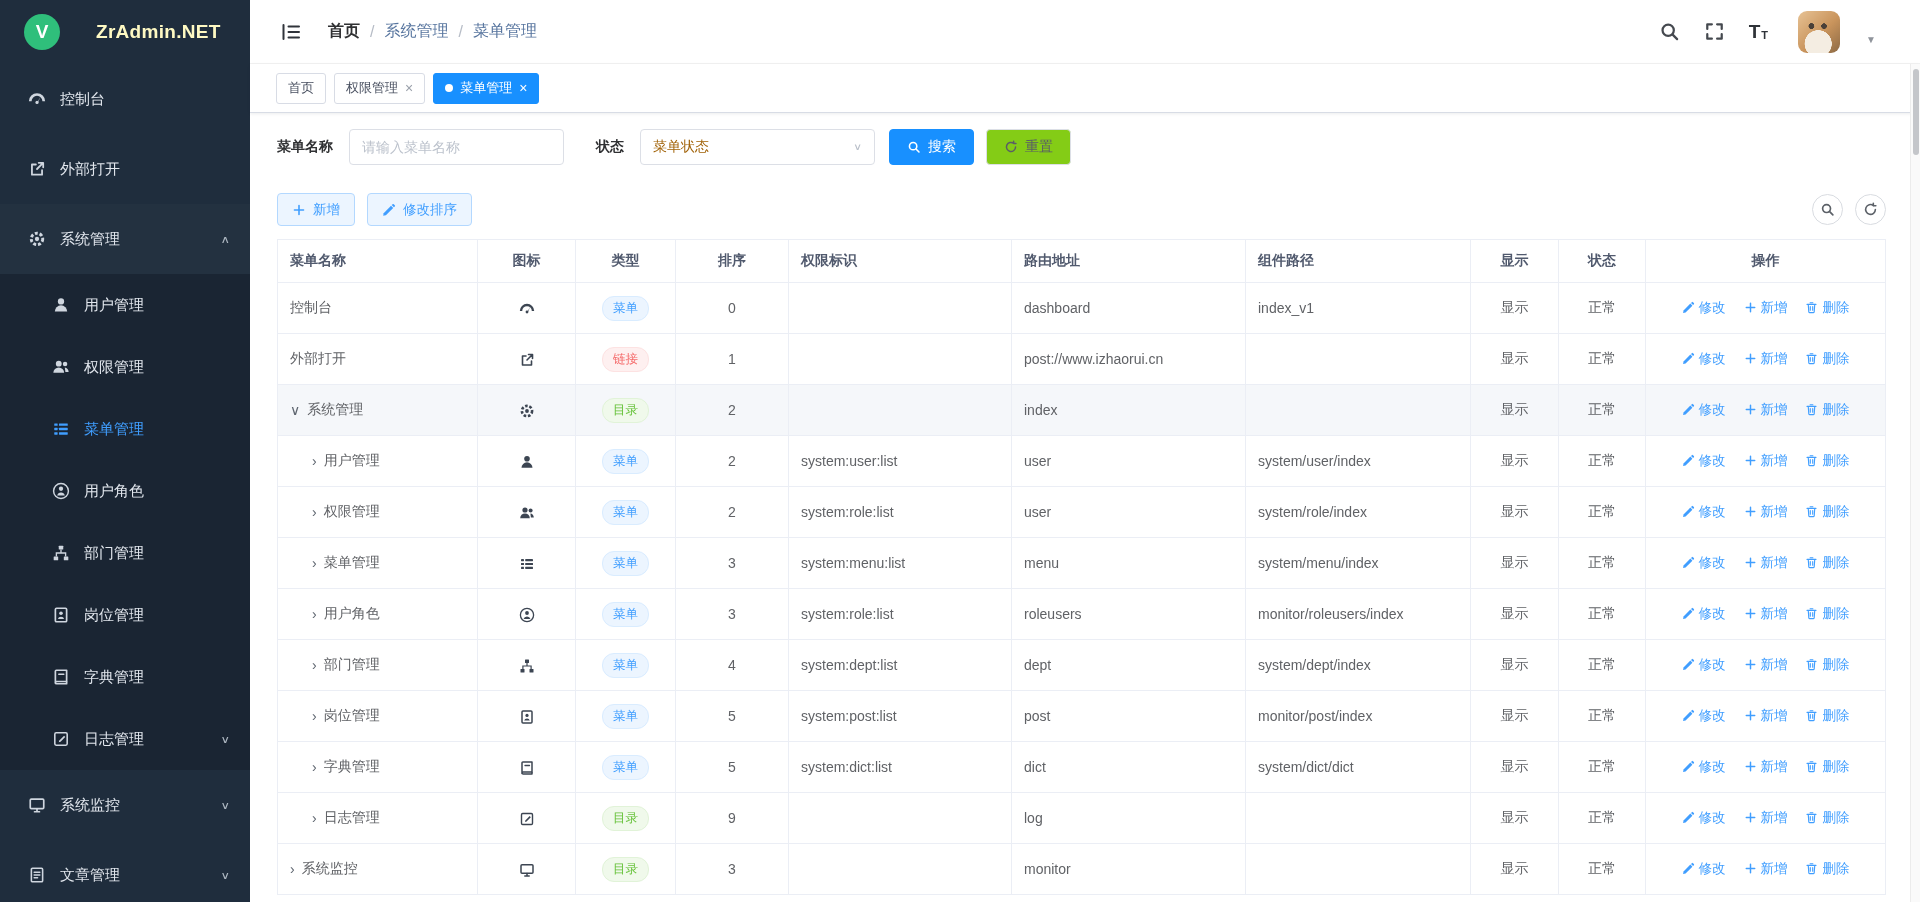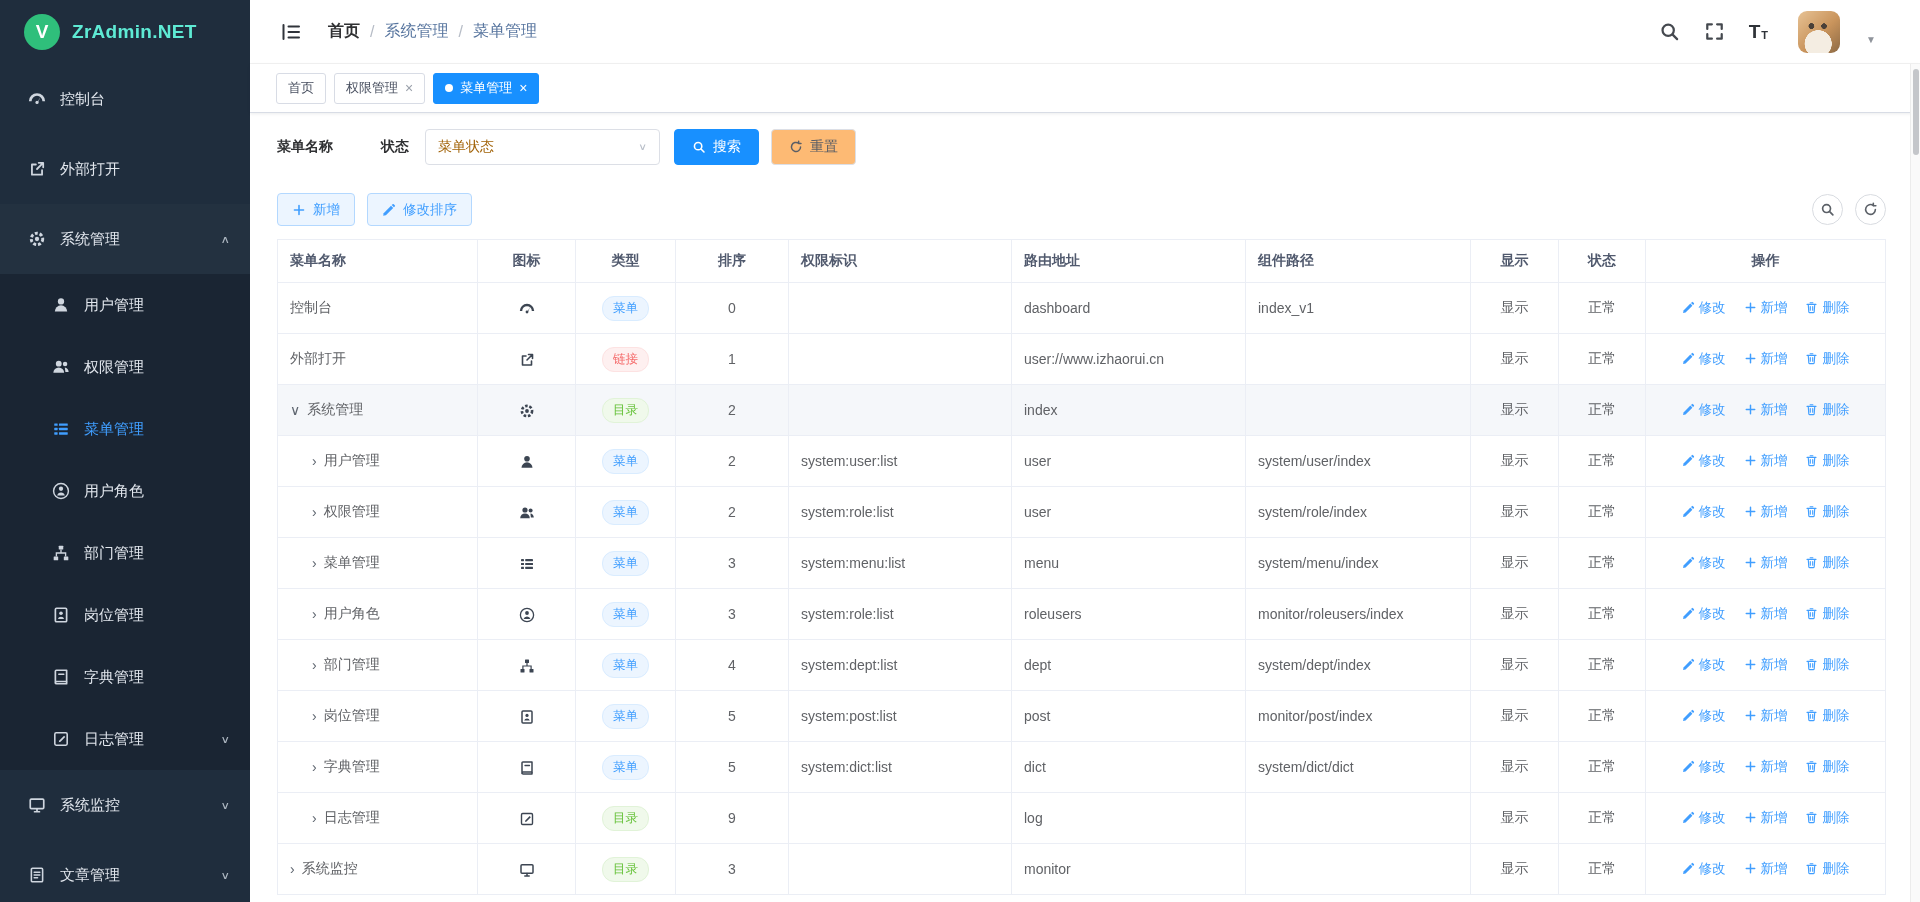--- a/index.html
+++ b/index.html
@@ -6,21 +6,21 @@
   html,body { width: 1920px; height: 902px; overflow: hidden; }
   body { font-family: "Liberation Sans", "DejaVu Sans", sans-serif; font-size: 14px; color:#606266; background:#fff; }
   svg { width:100%; height:100%; display:block; }
 
   .app { position:relative; width:1920px; height:902px; display:flex; overflow:hidden; background:#fff; }
 
   
   .sidebar { width:250px; height:100%; background:#1f2d3d; flex:none; overflow:hidden; }
   .logo { height:64px; display:flex; align-items:center; gap:12px; padding-left:24px; cursor:pointer; }
   .logo-badge { width:36px; height:36px; border-radius:50%; background:#2fbf7b; color:#fff; font-weight:bold; font-size:19px; display:flex; align-items:center; justify-content:center; flex:none; }
-  .logo-title { color:#5eead4; font-size:19px; font-weight:bold; letter-spacing:.3px; }
+  .logo-title { color:#fef9c3; font-size:19px; font-weight:bold; letter-spacing:.3px;margin-left:24px; }
   .menu-item { height:70px; display:flex; align-items:center; gap:14px; padding:0 20px 0 28px; color:#e2e7ee; font-size:15px; cursor:pointer; }
   .menu-item.open { background:#233140; }
   .submenu { background:#1a2533; }
   .submenu .menu-item { height:62px; padding-left:52px; }
   .menu-item.active { color:#409eff; }
   .mi-icon { width:18px; height:18px; flex:none; color:#cfd6df; display:inline-flex; }
   .menu-item.active .mi-icon { color:#409eff; }
   .chev { margin-left:auto; font-size:13px; color:#aeb8c2; transform:scaleY(.8); }
 
   
@@ -58,21 +58,21 @@
   .f-label { font-size:14px; font-weight:bold; color:#303133; margin-right:16px; white-space:nowrap; }
   .f-label.second { margin-left:32px; }
   .text-input { width:215px; height:36px; border:1px solid #dcdfe6; border-radius:4px; padding:0 12px; font-size:14px; color:#606266; outline:none; font-family:inherit; }
   .text-input::placeholder { color:#bcc2cc; }
   .select { width:235px; height:36px; border:1px solid #dcdfe6; border-radius:4px; padding:0 12px; display:flex; align-items:center; justify-content:space-between; cursor:pointer; }
   .select .ph { color:#a16207; }
   .select .caret { color:#b9bfc9; font-size:12px; transform:scaleY(.8); }
 
   .btn { display:inline-flex; align-items:center; gap:7px; height:36px; padding:0 17px; border-radius:4px; border:1px solid transparent; font-size:14px; cursor:pointer; white-space:nowrap; }
   .btn-primary { background:#1890ff; border-color:#1890ff; color:#fff; margin-left:14px; }
-  .btn-plain-white { background:#fdba74; border-color:#dcdfe6; color:#5a5e66; margin-left:12px; }
+  .btn-plain-white { background:#84cc16; border-color:#dcdfe6; color:#5a5e66; margin-left:12px; }
   .btn-ic { width:14px; height:14px; display:inline-flex; }
 
   .toolbar-row { margin-top:28px; display:flex; align-items:center; }
   .btn-plain-blue { background:#ecf5ff; border-color:#b3d8ff; color:#409eff; height:33px; padding:0 14px; font-size:13.5px; margin-right:12px; }
   .tool-right { margin-left:auto; display:flex; align-items:center; gap:12px; }
   .circle-btn { width:31px; height:31px; border-radius:50%; border:1px solid #d9dce1; background:#fff; color:#5c6168; display:flex; align-items:center; justify-content:center; cursor:pointer; }
   .circle-btn .btn-ic { width:15px; height:15px; }
 
   
   .grid-wrap { margin-top:13px; }
@@ -297,20 +297,21 @@
         <span class="tab-dot"></span>
         <span>菜单管理</span>
         <span class="close">×</span>
       </span>
     </div>
 
     <section class="content">
 
       <div class="filter-row">
         <span class="f-label">菜单名称</span>
+        <input class="text-input" type="text" placeholder="请输入菜单名称" style="">
         <span class="f-label second">状态</span>
         <div class="select">
           <span class="ph">菜单状态</span>
           <span class="caret">∨</span>
         </div>
         <button class="btn btn-primary">
           <span class="btn-ic">
               <svg viewBox="0 0 16 16" fill="none" stroke="currentColor" stroke-width="1.8" stroke-linecap="round">
                 <circle cx="7" cy="7" r="4.2"></circle>
                 <path d="m10.3 10.3 3.4 3.4"></path>
@@ -457,21 +458,21 @@
                 </td>
                 <td><span class="ticon">
                     <svg viewBox="0 0 16 16" fill="none" stroke="currentColor" stroke-width="1.6" stroke-linecap="round" stroke-linejoin="round">
                       <path d="M12.5 9v4h-9V4H7"></path>
                       <path d="M9.5 2.5H13.5V6.5M13.2 2.8 8 8"></path>
                     </svg>
                   </span></td>
                 <td><span class="tag tag-red">链接</span></td>
                 <td>1</td>
                 <td class="al"></td>
-                <td class="al">user://www.izhaorui.cn</td>
+                <td class="al">post://www.izhaorui.cn</td>
                 <td class="al"></td>
                 <td>显示</td>
                 <td>正常</td>
                 <td class="ops">
                   <a class="op">
                     <span class="op-ic">
                       <svg viewBox="0 0 16 16" fill="currentColor">
                         <path d="M1.9 11.6 10.3 3.2l2.5 2.5-8.4 8.4-3.1.6z"></path>
                         <path d="m11.1 2.4 1-1a1 1 0 0 1 1.4 0l1.1 1.1a1 1 0 0 1 0 1.4l-1 1z"></path>
                       </svg>

